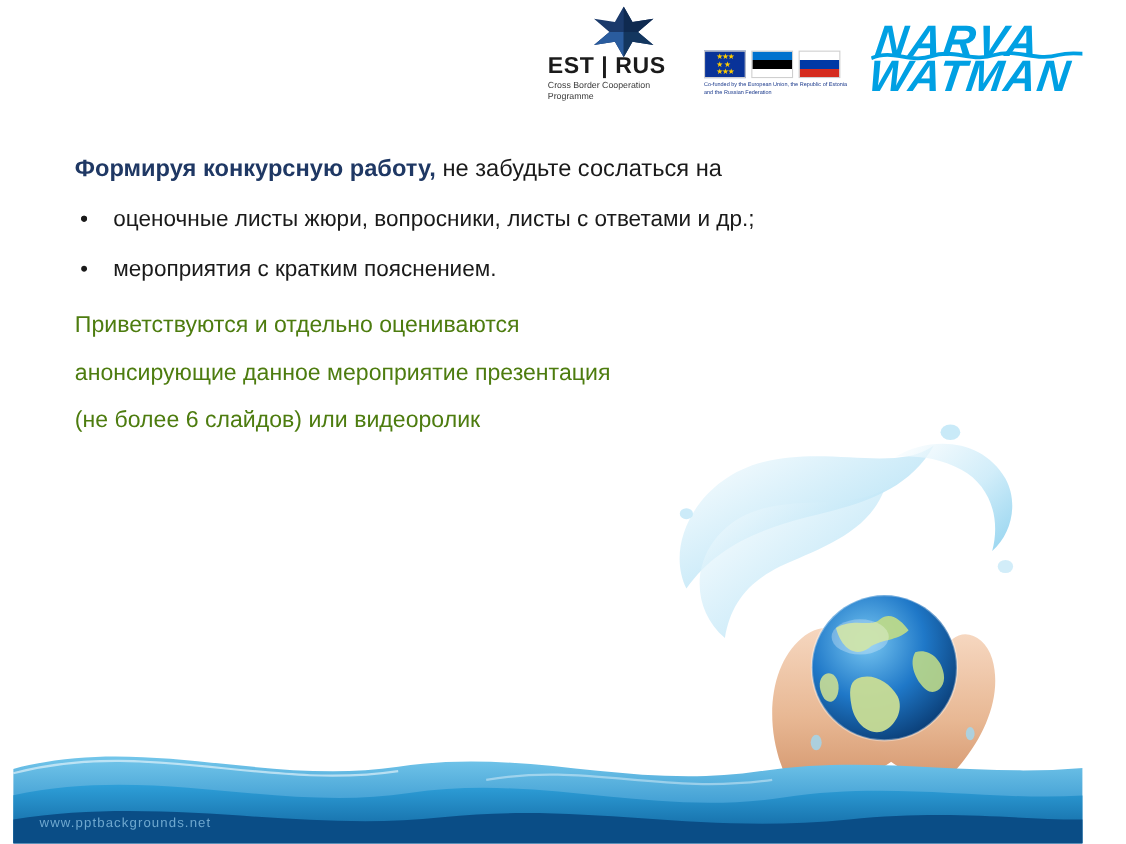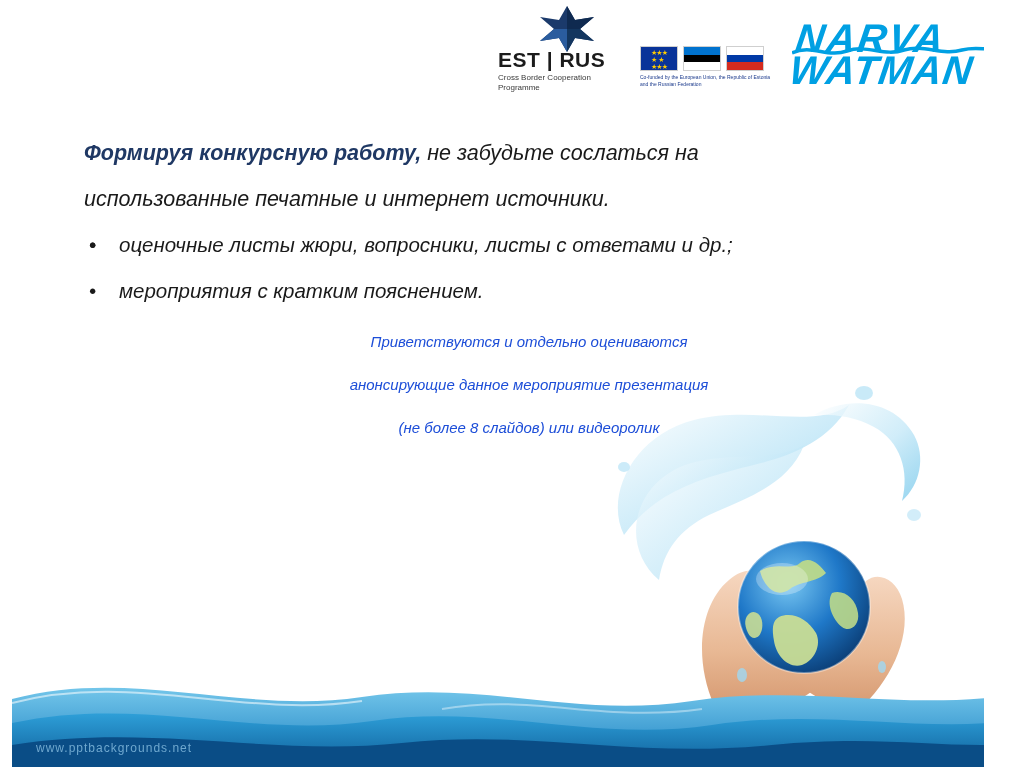--- a/index.html
+++ b/index.html
@@ -143,24 +143,23 @@
     position: absolute;
     left: 2px;
     top: 30px;
     width: 205px;
     height: 14px;
   }
 
   
   .content {
     position: absolute;
-    left: 84px;
+    left: 68px;
     top: 130px;
     width: 890px;
-    font-style: italic;
   }
   .para {
     font-size: 21.5px;
     color: #1a1a1a;
     line-height: 46px;
   }
   .lead-bold {
     font-weight: bold;
     color: #1f3864;
   }
@@ -181,24 +180,23 @@
     left: 5px;
     top: 0px;
     font-size: 20px;
     color: #1a1a1a;
     line-height: 46px;
   }
   .blue-block {
     margin-top: 6px;
   }
   .blue-line {
-    font-size: 15px;
-    color: #1d4ed8;
+    font-size: 21px;
+    color: #4d7c0f;
     line-height: 43px;
-    text-align: center;
   }
 
   
   .art {
     position: absolute;
     right: 0;
     bottom: 62px;
     width: 420px;
     height: 330px;
     pointer-events: none;
@@ -262,42 +260,41 @@
       </div>
       <div class="watman-word">WATMAN</div>
     </div>
   </div>
 
   <div class="content">
 
     <div class="para">
       <span class="lead-bold">Формируя конкурсную работу,</span><span> не забудьте сослаться на</span>
     </div>
-    <div class="para">использованные печатные и интернет источники.</div>
 
     <div class="bullets">
       <div class="bullet">
         <span class="dot">•</span>
       </div>
       <div class="bullet">
         <span class="dot">•</span>
         <span>оценочные листы жюри, вопросники, листы с ответами и др.;</span>
       </div>
       <div class="bullet">
         <span class="dot">•</span>
       </div>
       <div class="bullet">
         <span>мероприятия с кратким пояснением.</span>
       </div>
     </div>
 
     <div class="blue-block">
       <div class="blue-line">Приветствуются и отдельно оцениваются</div>
       <div class="blue-line">анонсирующие данное мероприятие презентация</div>
-      <div class="blue-line"> (не более 8 слайдов) или видеоролик</div>
+      <div class="blue-line"> (не более 6 слайдов) или видеоролик</div>
     </div>
   </div>
 
   <div class="art">
     <svg viewBox="0 0 420 330" width="420" height="330">
       <defs>
         <radialGradient id="globeG" cx="38%" cy="32%" r="72%">
           <stop offset="0%" stop-color="#79c8f2"></stop>
           <stop offset="55%" stop-color="#1f78c8"></stop>
           <stop offset="100%" stop-color="#0b3f78"></stop>

